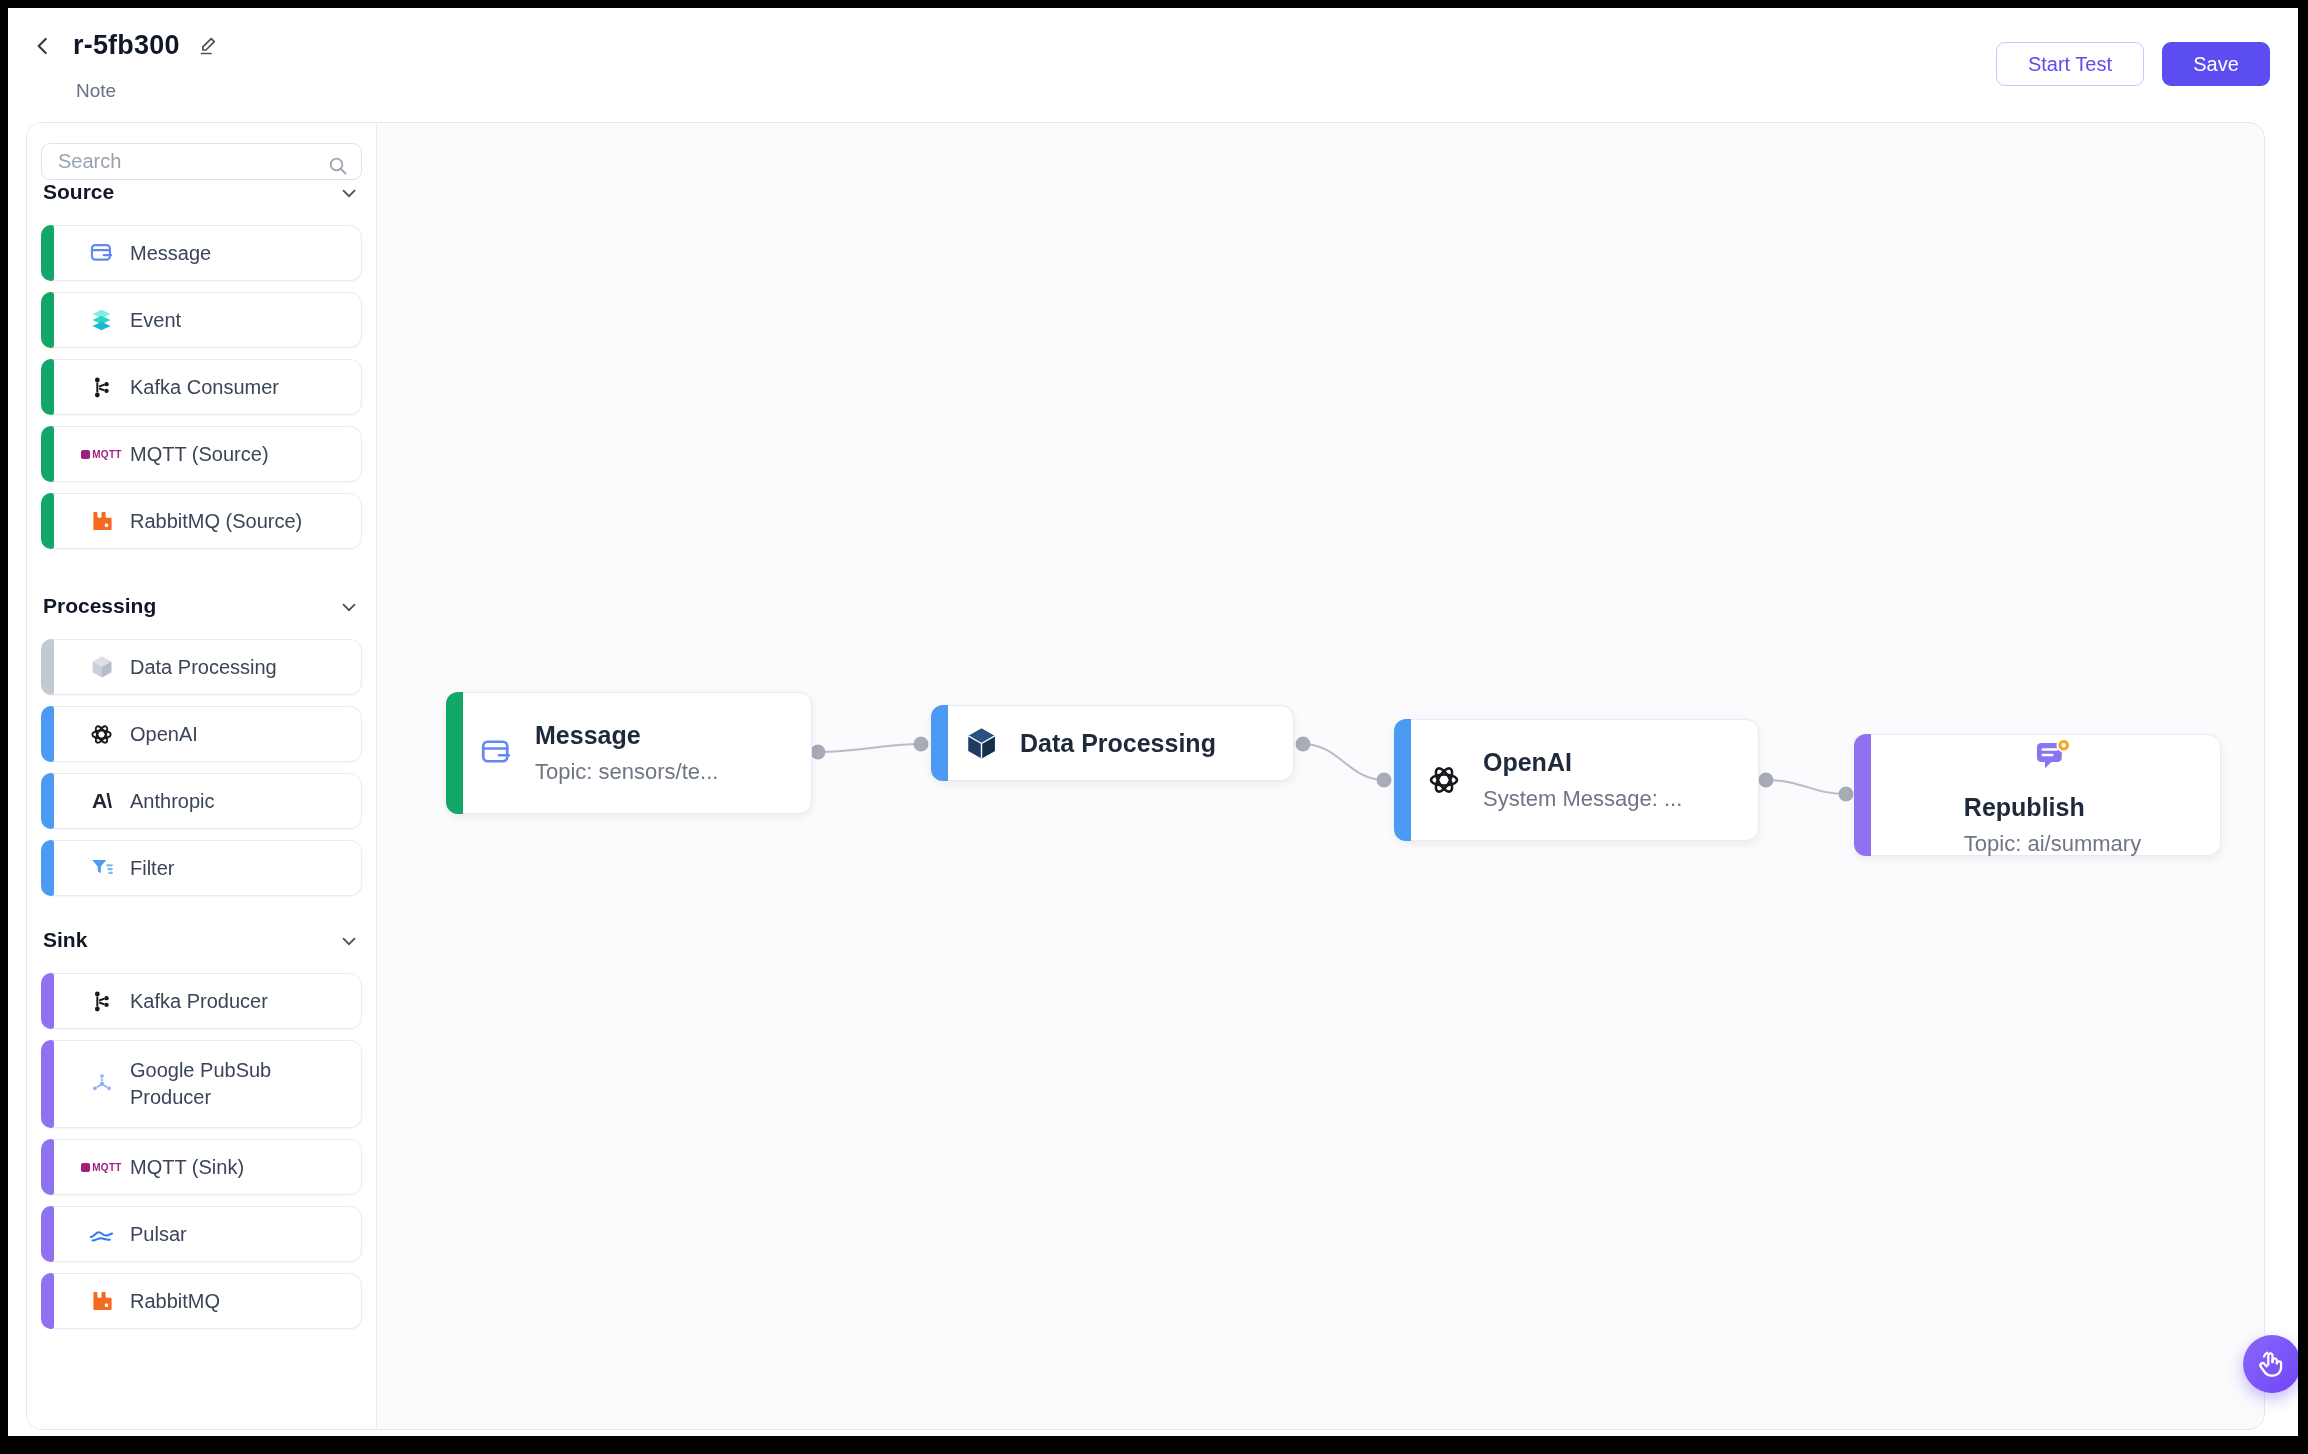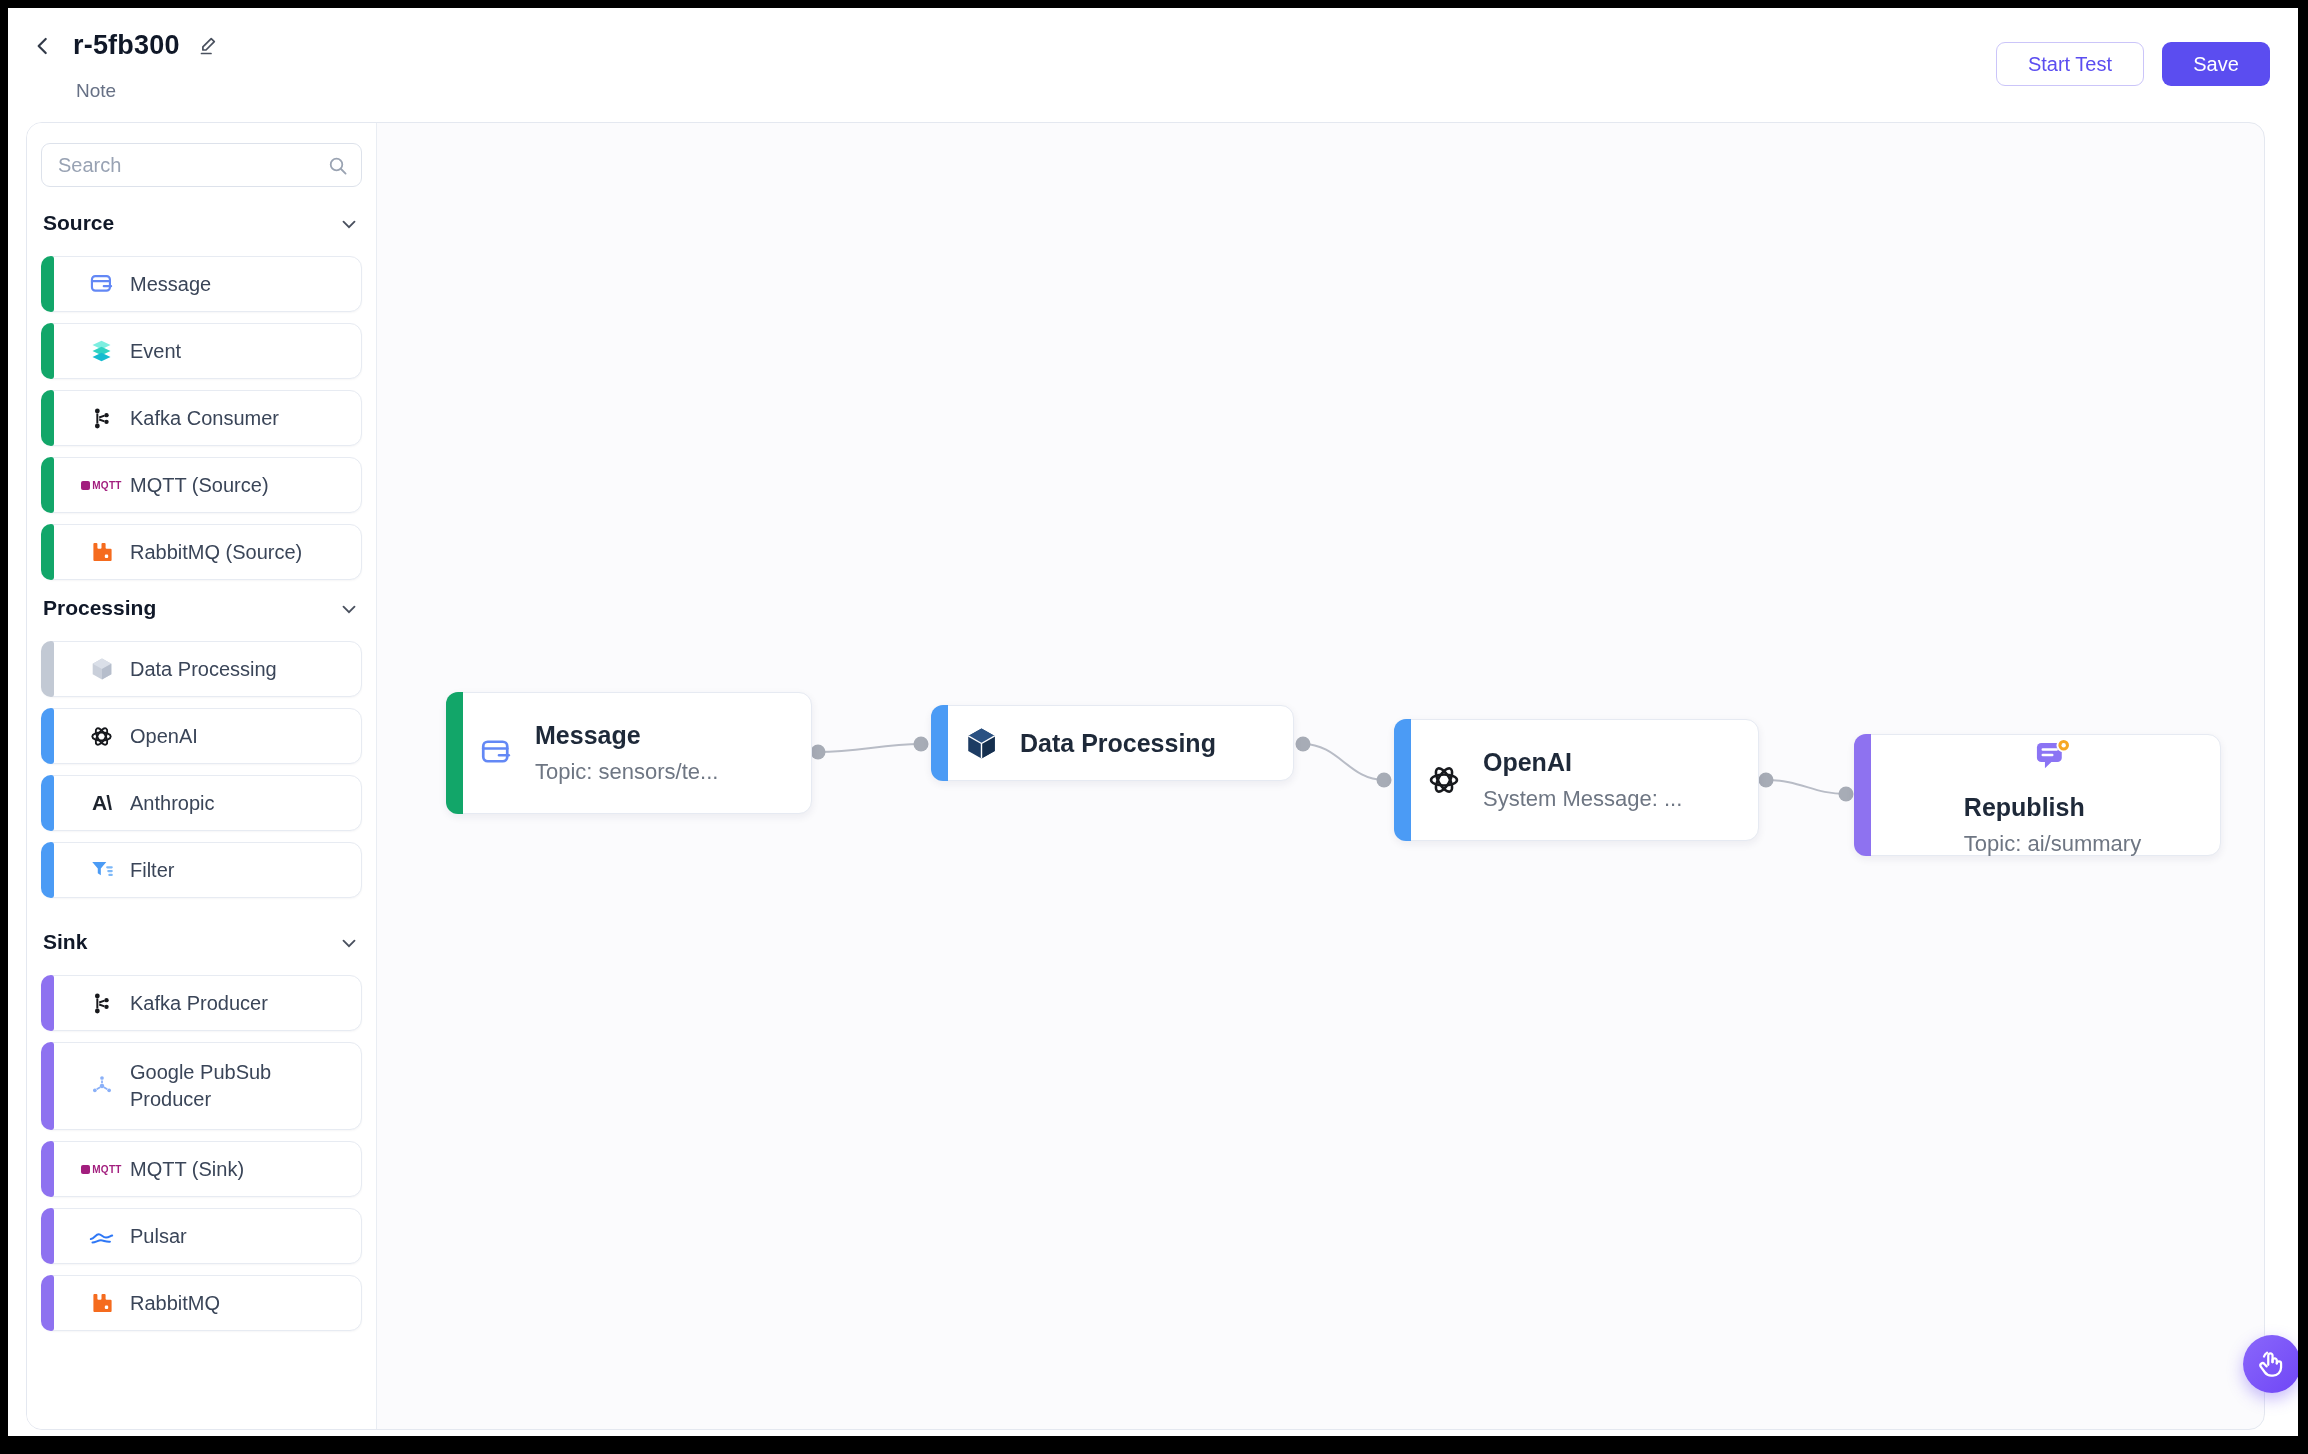--- a/index.html
+++ b/index.html
@@ -26,31 +26,31 @@
   .panel {
     position:absolute; left:18px; top:114px; width:2239px; height:1308px;
     background:#FBFBFD; border:1px solid #E4E8F0; border-radius:16px; overflow:hidden;
   }
 
   
   .sidebar {
     position:absolute; left:0; top:0; width:350px; height:100%;
     background:#fff; border-right:1px solid #E9EDF3; padding:20px 14px; overflow:hidden;
   }
-  .search-box { position:relative; width:100%; height:44px; margin-bottom:24px; }
+  .search-box { position:relative; width:100%; height:37px; }
   .search-box input {
     width:100%; height:100%; border:1.5px solid #DDE2EB; border-radius:9px;
     padding:0 42px 0 16px; font-size:20px; color:#344054; outline:none; background:#fff;
     font-family:"Liberation Sans", sans-serif;
   }
   .search-box input::placeholder { color:#98A2B3; }
   .search-ic { position:absolute; right:12px; top:11px; }
   .section-header { display:flex; align-items:flex-end; justify-content:space-between; padding:0 2px; margin-bottom:21px; }
   .section-header .sec-label { font-size:21px; font-weight:700; color:#101828; }
-  .mt-proc { margin-top:16px; }
+  .mt-proc { margin-top:45px; }
   .mt-sink { margin-top:32px; }
   .side-item {
     position:relative; min-height:56px; background:#fff; border:1px solid #E7EBF2; border-radius:12px;
     margin-bottom:11px; display:flex; align-items:center; padding:6px 10px 6px 46px; gap:15px;
     box-shadow:0 1px 2px rgba(16,24,40,.04); cursor:grab;
   }
   .accent-bar { position:absolute; left:-1px; top:-1px; bottom:-1px; width:13px; border-radius:10px 3px 3px 10px; }
   .bar-green { background:#12A669; }
   .bar-blue { background:#4B9BF5; }
   .bar-purple { background:#8E72F0; }

